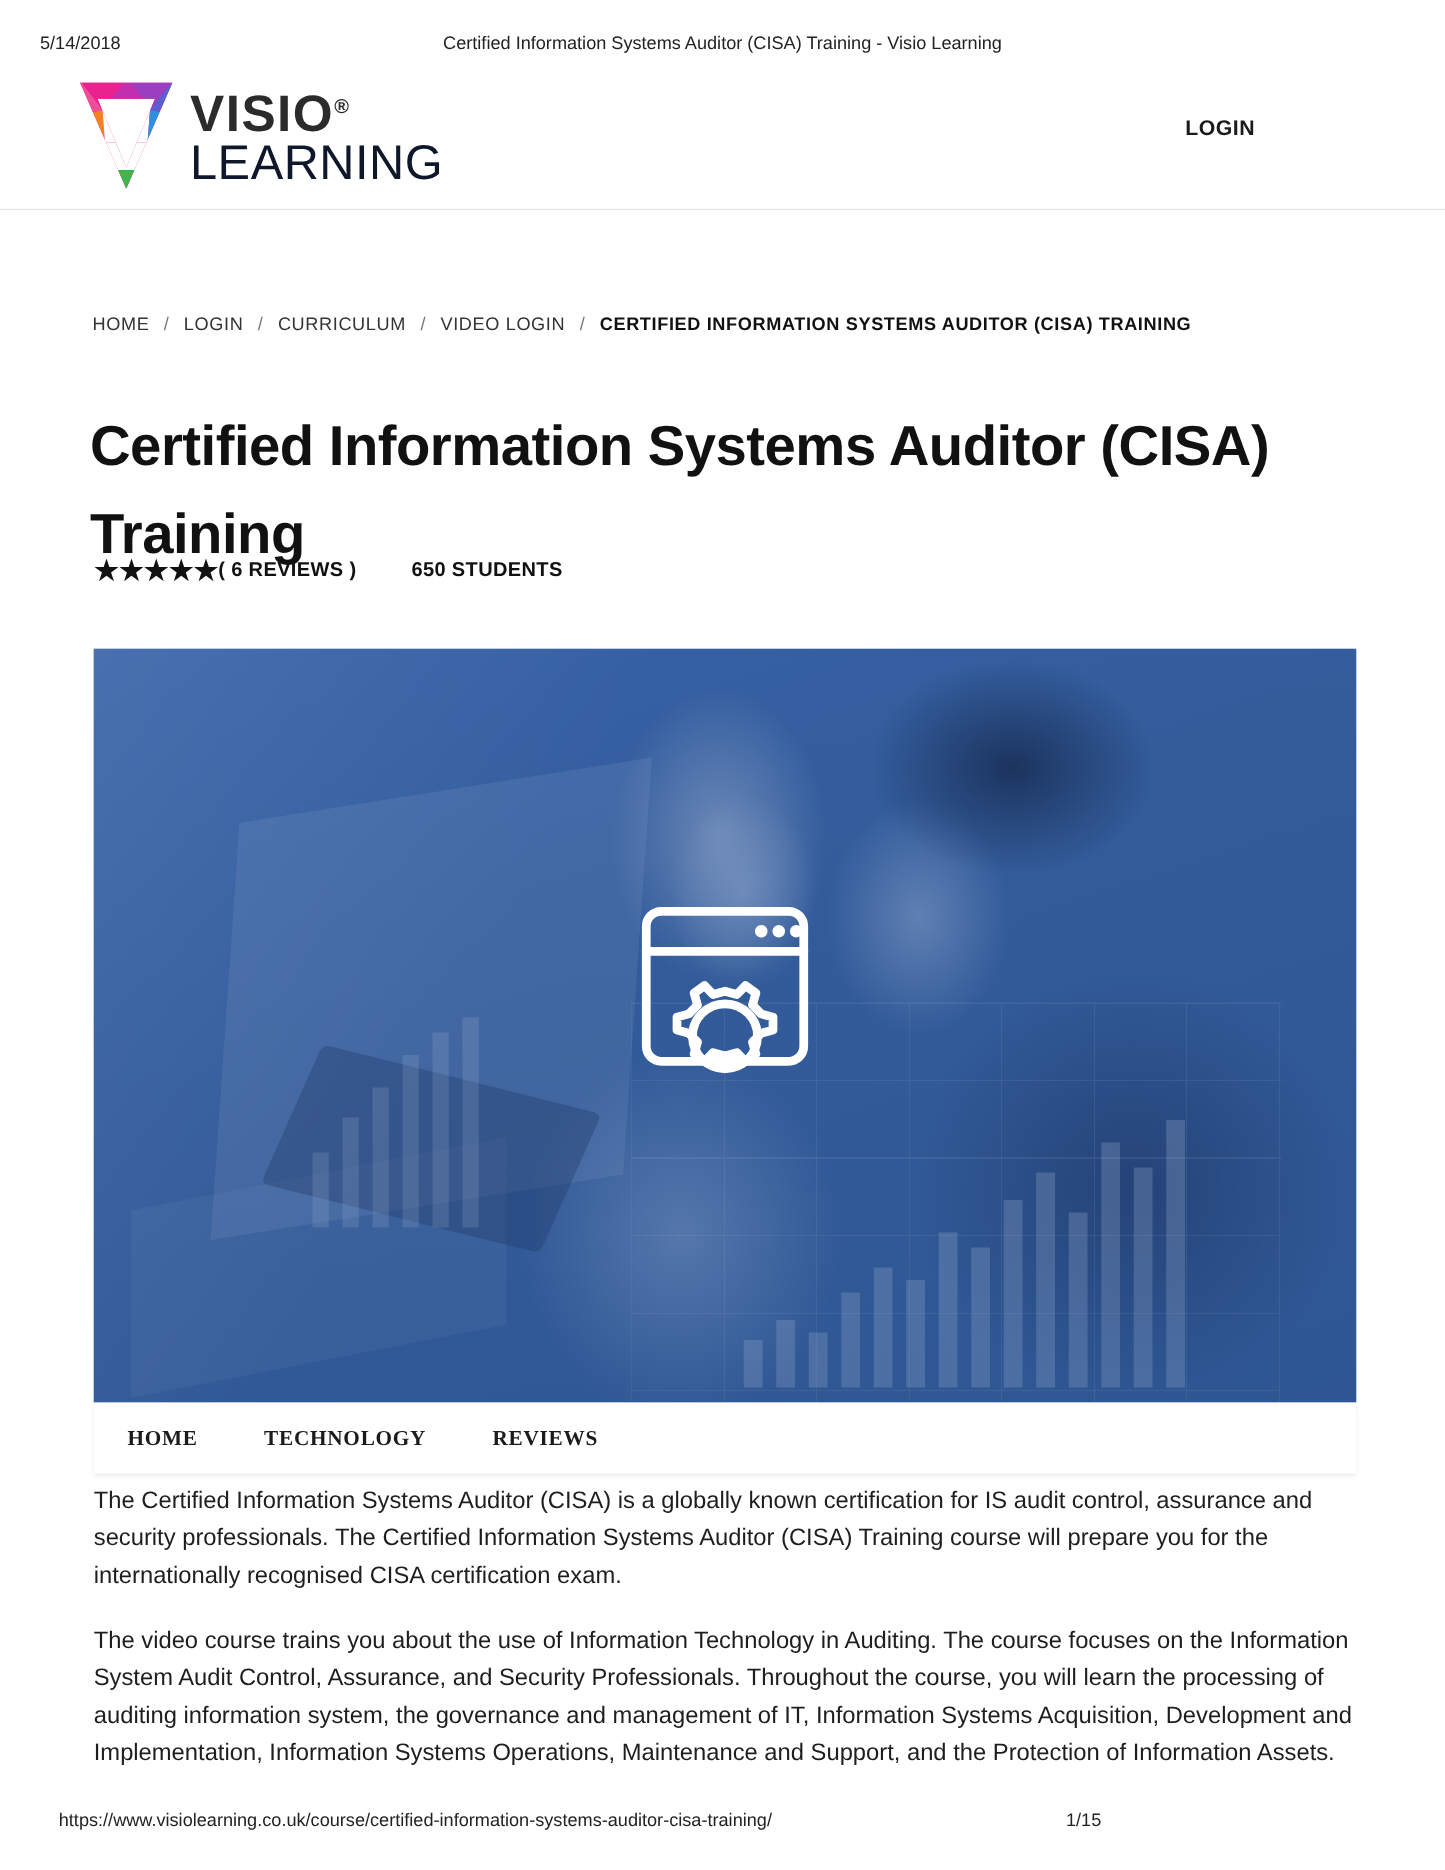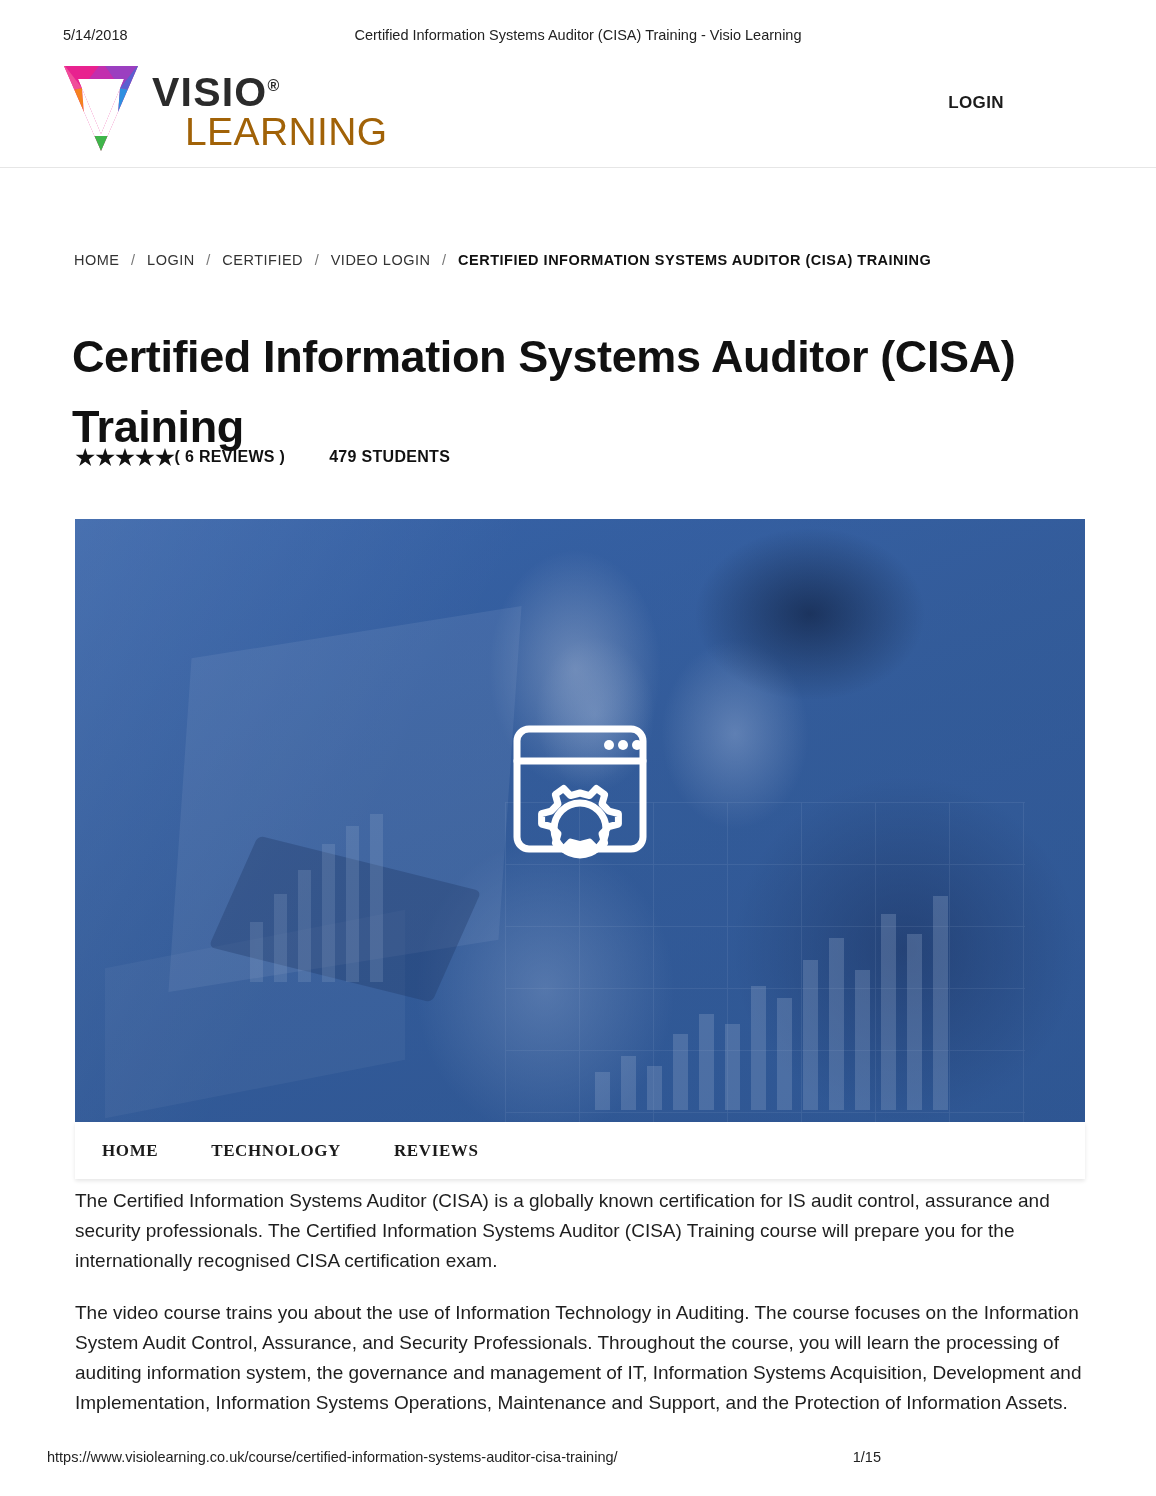--- a/index.html
+++ b/index.html
@@ -21,21 +21,21 @@
     position: absolute;
     top: 27px;
     left: 0;
     width: 1156px;
     height: 20px;
     font-size: 14.5px;
     color: #222;
   }
   .print-header .ph-date {
     position: absolute;
-    left: 63px;
+    left: 32px;
     top: 0;
     white-space: nowrap;
   }
   .print-header .ph-title {
     position: absolute;
     left: 0;
     width: 1156px;
     text-align: center;
     top: 0;
     white-space: nowrap;
@@ -101,25 +101,24 @@
   }
   .brand-visio sup {
     font-size: 16px;
     vertical-align: super;
     font-weight: bold;
   }
   .brand-learning {
     font-size: 39px;
     font-weight: 400;
     letter-spacing: 0.4px;
-    color: #a16207;
+    color: #0f172a;
     line-height: 42px;
     margin-top: -3px;
     font-family: "Liberation Sans", sans-serif;
-    margin-left: 33px;
   }
   .nav-login {
     position: absolute;
     right: 152px;
     top: 38px;
     font-size: 17px;
     font-weight: bold;
     letter-spacing: 0.4px;
     color: #1b1b1b;
     cursor: pointer;
@@ -383,33 +382,33 @@
     </span>
   </div>
   <div class="nav-login">LOGIN</div>
 </div>
 
 <div class="breadcrumb">
   <span class="crumb">HOME</span>
   <span class="sep">/</span>
   <span class="crumb">LOGIN</span>
   <span class="sep">/</span>
-  <span class="crumb">CERTIFIED</span>
+  <span class="crumb">CURRICULUM</span>
   <span class="sep">/</span>
   <span class="crumb">VIDEO LOGIN</span>
   <span class="sep">/</span>
   <span class="crumb current">CERTIFIED INFORMATION SYSTEMS AUDITOR (CISA) TRAINING</span>
 </div>
 
 <h1 class="page-title">Certified Information Systems Auditor (CISA) Training</h1>
 
 <div class="meta-row">
   <span class="stars">★★★★★</span>
   <span class="reviews-count">( 6 REVIEWS )</span>
-  <span class="students-count">479 STUDENTS</span>
+  <span class="students-count">650 STUDENTS</span>
 </div>
 
 <div class="hero">
   <div class="hero-photo"></div>
   <div class="hero-pane"></div>
   <div class="hero-pane2"></div>
   <div class="hero-tablet"></div>
   <div class="hero-grid"></div>
   <div class="hero-bars-left">
     <i style="left:0px;height:60px"></i>

